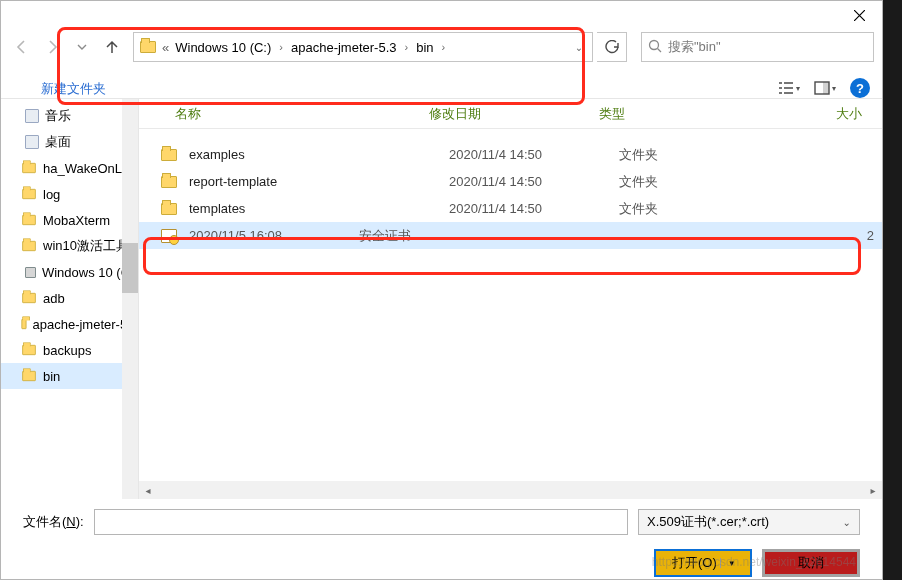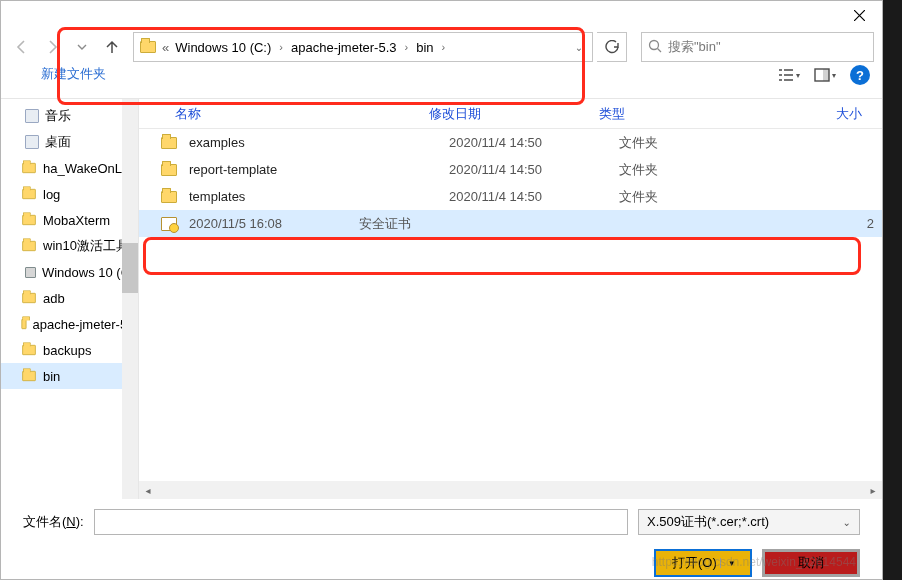--- a/index.html
+++ b/index.html
@@ -21,47 +21,47 @@
   .folder-icon::before { content: ""; position: absolute; top: -4px; left: 0; width: 7px; height: 4px; background: #ffd76a; border: 1px solid #ccac3a; border-bottom: none; border-radius: 1px 1px 0 0; }
   .breadcrumbs { display: flex; align-items: center; font-size: 13px; color: #000; gap: 2px; margin-left: 2px; }
   .crumb { padding: 0 2px; }
   .chev { color: #6a6a6a; font-size: 11px; padding: 0 4px; }
   .addr-drop { margin-left: auto; width: 18px; text-align: center; color: #6a6a6a; font-size: 10px; }
   .refresh { width: 30px; height: 30px; border: 1px solid #c5c5c5; border-left: none; display: flex; align-items: center; justify-content: center; color: #4a4a4a; }
   .searchbox { flex: 1; height: 30px; border: 1px solid #c5c5c5; margin-left: 10px; display: flex; align-items: center; padding: 0 6px; color: #7a7a7a; font-size: 13px; gap: 6px; }
   .searchbox .sicon { color: #7a7a7a; }
 
   
-  .toolbar { height: 34px; display: flex; align-items: flex-start; padding: 0 12px; font-size: 13px; border-bottom: 1px solid #e6e6e6; }
+  .toolbar { height: 34px; display: flex; align-items: flex-end; padding: 0 12px; font-size: 13px; border-bottom: 1px solid #e6e6e6; }
   .toolbar .newfolder { color: #2a6dd2; margin-left: 28px; }
   .toolbar .right { margin-left: auto; display: flex; align-items: center; gap: 14px; }
   .view-btn { display: flex; align-items: center; gap: 2px; color: #4a4a4a; }
   .view-btn svg { width: 16px; height: 16px; }
   .tridown { font-size: 8px; color: #555; }
   .help { width: 20px; height: 20px; border-radius: 50%; background: #0b6fd6; color: #fff; display: flex; align-items: center; justify-content: center; font-size: 13px; font-weight: bold; }
 
   
   .body { display: flex; height: 400px; }
   .tree { width: 138px; border-right: 1px solid #e6e6e6; overflow: hidden; font-size: 13px; padding-top: 4px; position: relative; }
   .tree-track { position: absolute; right: 0; top: 0; bottom: 0; width: 16px; background: #f0f0f0; }
   .tree-thumb { position: absolute; right: 0; top: 144px; width: 16px; height: 50px; background: #c6c6c6; }
   .tree-row { height: 26px; display: flex; align-items: center; gap: 6px; padding-left: 24px; white-space: nowrap; overflow: hidden; }
   .tree-row.indent { padding-left: 20px; }
   .tree-row.selected { background: #d9ecff; }
   .tree-row .folder-icon { transform: scale(.85); }
   .tree-row .disk-icon { width: 15px; height: 11px; background: #d6d6d6; border: 1px solid #7f8c8d; border-radius: 1px; position: relative; }
   .tree-row .gen-icon { width: 14px; height: 14px; background: #e8edf3; border: 1px solid #9aa8c2; border-radius: 1px; }
 
   .list { flex: 1; display: flex; flex-direction: column; position: relative; }
-  .list-header { height: 30px; display: flex; align-items: center; font-size: 13px; color: #1d4ed8; border-bottom: 1px solid #e9e9e9; }
+  .list-header { height: 30px; display: flex; align-items: center; font-size: 13px; color: #4d7c0f; border-bottom: 1px solid #e9e9e9; }
   .col-name { width: 290px; padding-left: 36px; }
   .col-date { width: 170px; }
   .col-type { width: 140px; }
   .col-size { flex: 1; text-align: right; padding-right: 20px; }
-  .list-rows { flex: 1; overflow: hidden; }
+  .list-rows { flex: 1; overflow: hidden; margin-top: 12px; }
   .row { height: 27px; display: flex; align-items: center; font-size: 13px; color: #222; }
   .row.selected { background: #d9ecff; }
   .row .ricon { width: 20px; height: 16px; margin-left: 22px; margin-right: 8px; display: flex; align-items: center; }
   .cert-icon { width: 16px; height: 14px; border: 1px solid #b69131; background: #fff; position: relative; border-radius: 1px; }
   .cert-icon::after { content: ""; position: absolute; right: -3px; bottom: -3px; width: 8px; height: 8px; background: #ffd23f; border-radius: 50%; border: 1px solid #b69131; }
   .rname { width: 260px; white-space: nowrap; overflow: hidden; }
   .rdate { width: 170px; color: #555; }
   .rtype { width: 140px; color: #555; }
   .rsize { flex: 1; text-align: right; padding-right: 8px; color: #555; }
 

